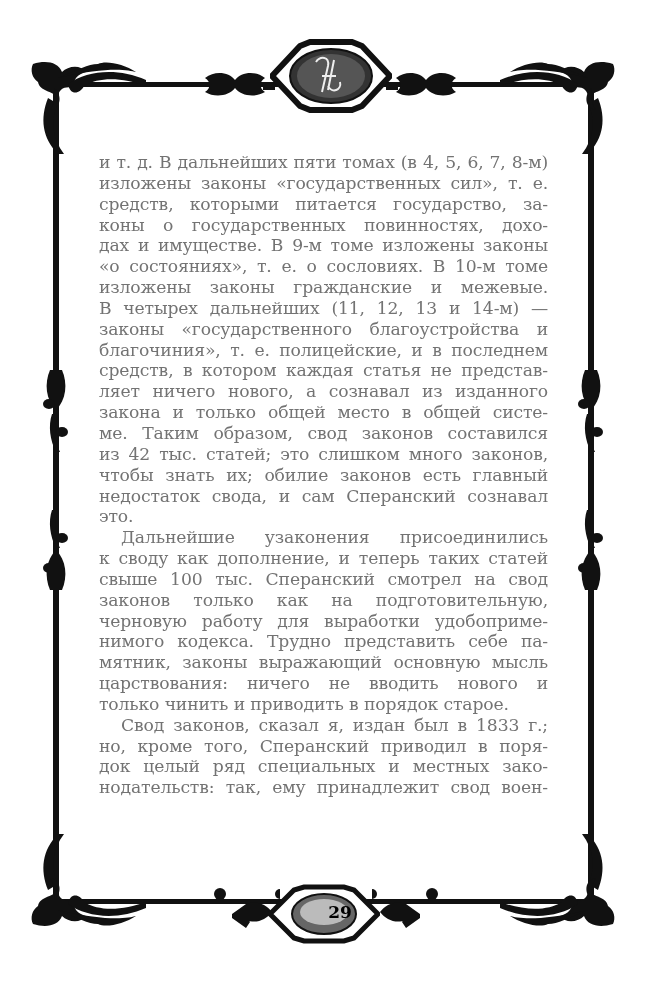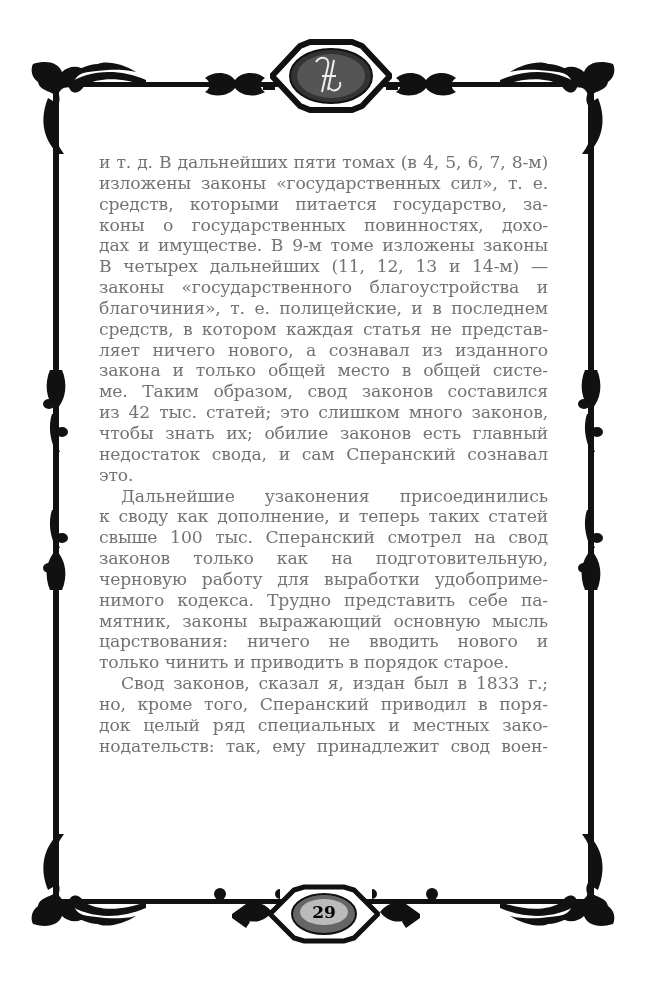--- a/index.html
+++ b/index.html
@@ -27,21 +27,21 @@
     letter-spacing: -0.15px;
   }
   .line { display: block; white-space: nowrap; text-align: justify; text-align-last: justify; height: 20.85px; }
   .line.last { text-align-last: left; }
   .line.indent { padding-left: 22px; }
 
   
   .medallion-top { position: absolute; left: 270px; top: 36px; width: 122px; height: 80px; }
   .medallion-bottom { position: absolute; left: 268px; top: 884px; width: 112px; height: 60px; }
   .page-num {
-    position: absolute; left: 0; top: 18px; width: 112px; text-align: center;
+    position: absolute; left: 16px; top: 18px; width: 112px; text-align: center;
     font-family: "DejaVu Serif", "Liberation Serif", serif; font-weight: bold; font-size: 17px; color: #000;
   }
 </style>
 </head>
 <body>
 
 <div class="page">
 
   <div class="bar bar-top"></div>
   <div class="bar bar-bottom"></div>
@@ -157,20 +157,22 @@
     </svg>
     <div class="page-num">29</div>
   </div>
 
   <div class="text" id="text-body">
       <span class="line">и т. д. В дальнейших пяти томах (в 4, 5, 6, 7, 8-м)</span>
       <span class="line">изложены законы «государственных сил», т. е.</span>
       <span class="line">средств, которыми питается государство, за-</span>
       <span class="line">коны о государственных повинностях, дохо-</span>
       <span class="line">дах и имуществе. В 9-м томе изложены законы</span>
+      <span class="line">«о состояниях», т. е. о сословиях. В 10-м томе</span>
+      <span class="line">изложены законы гражданские и межевые.</span>
       <span class="line">В четырех дальнейших (11, 12, 13 и 14-м) —</span>
       <span class="line">законы «государственного благоустройства и</span>
       <span class="line">благочиния», т. е. полицейские, и в последнем</span>
       <span class="line">средств, в котором каждая статья не представ-</span>
       <span class="line">ляет ничего нового, а сознавал из изданного</span>
       <span class="line">закона и только общей место в общей систе-</span>
       <span class="line">ме. Таким образом, свод законов составился</span>
       <span class="line">из 42 тыс. статей; это слишком много законов,</span>
       <span class="line">чтобы знать их; обилие законов есть главный</span>
       <span class="line">недостаток свода, и сам Сперанский сознавал</span>

